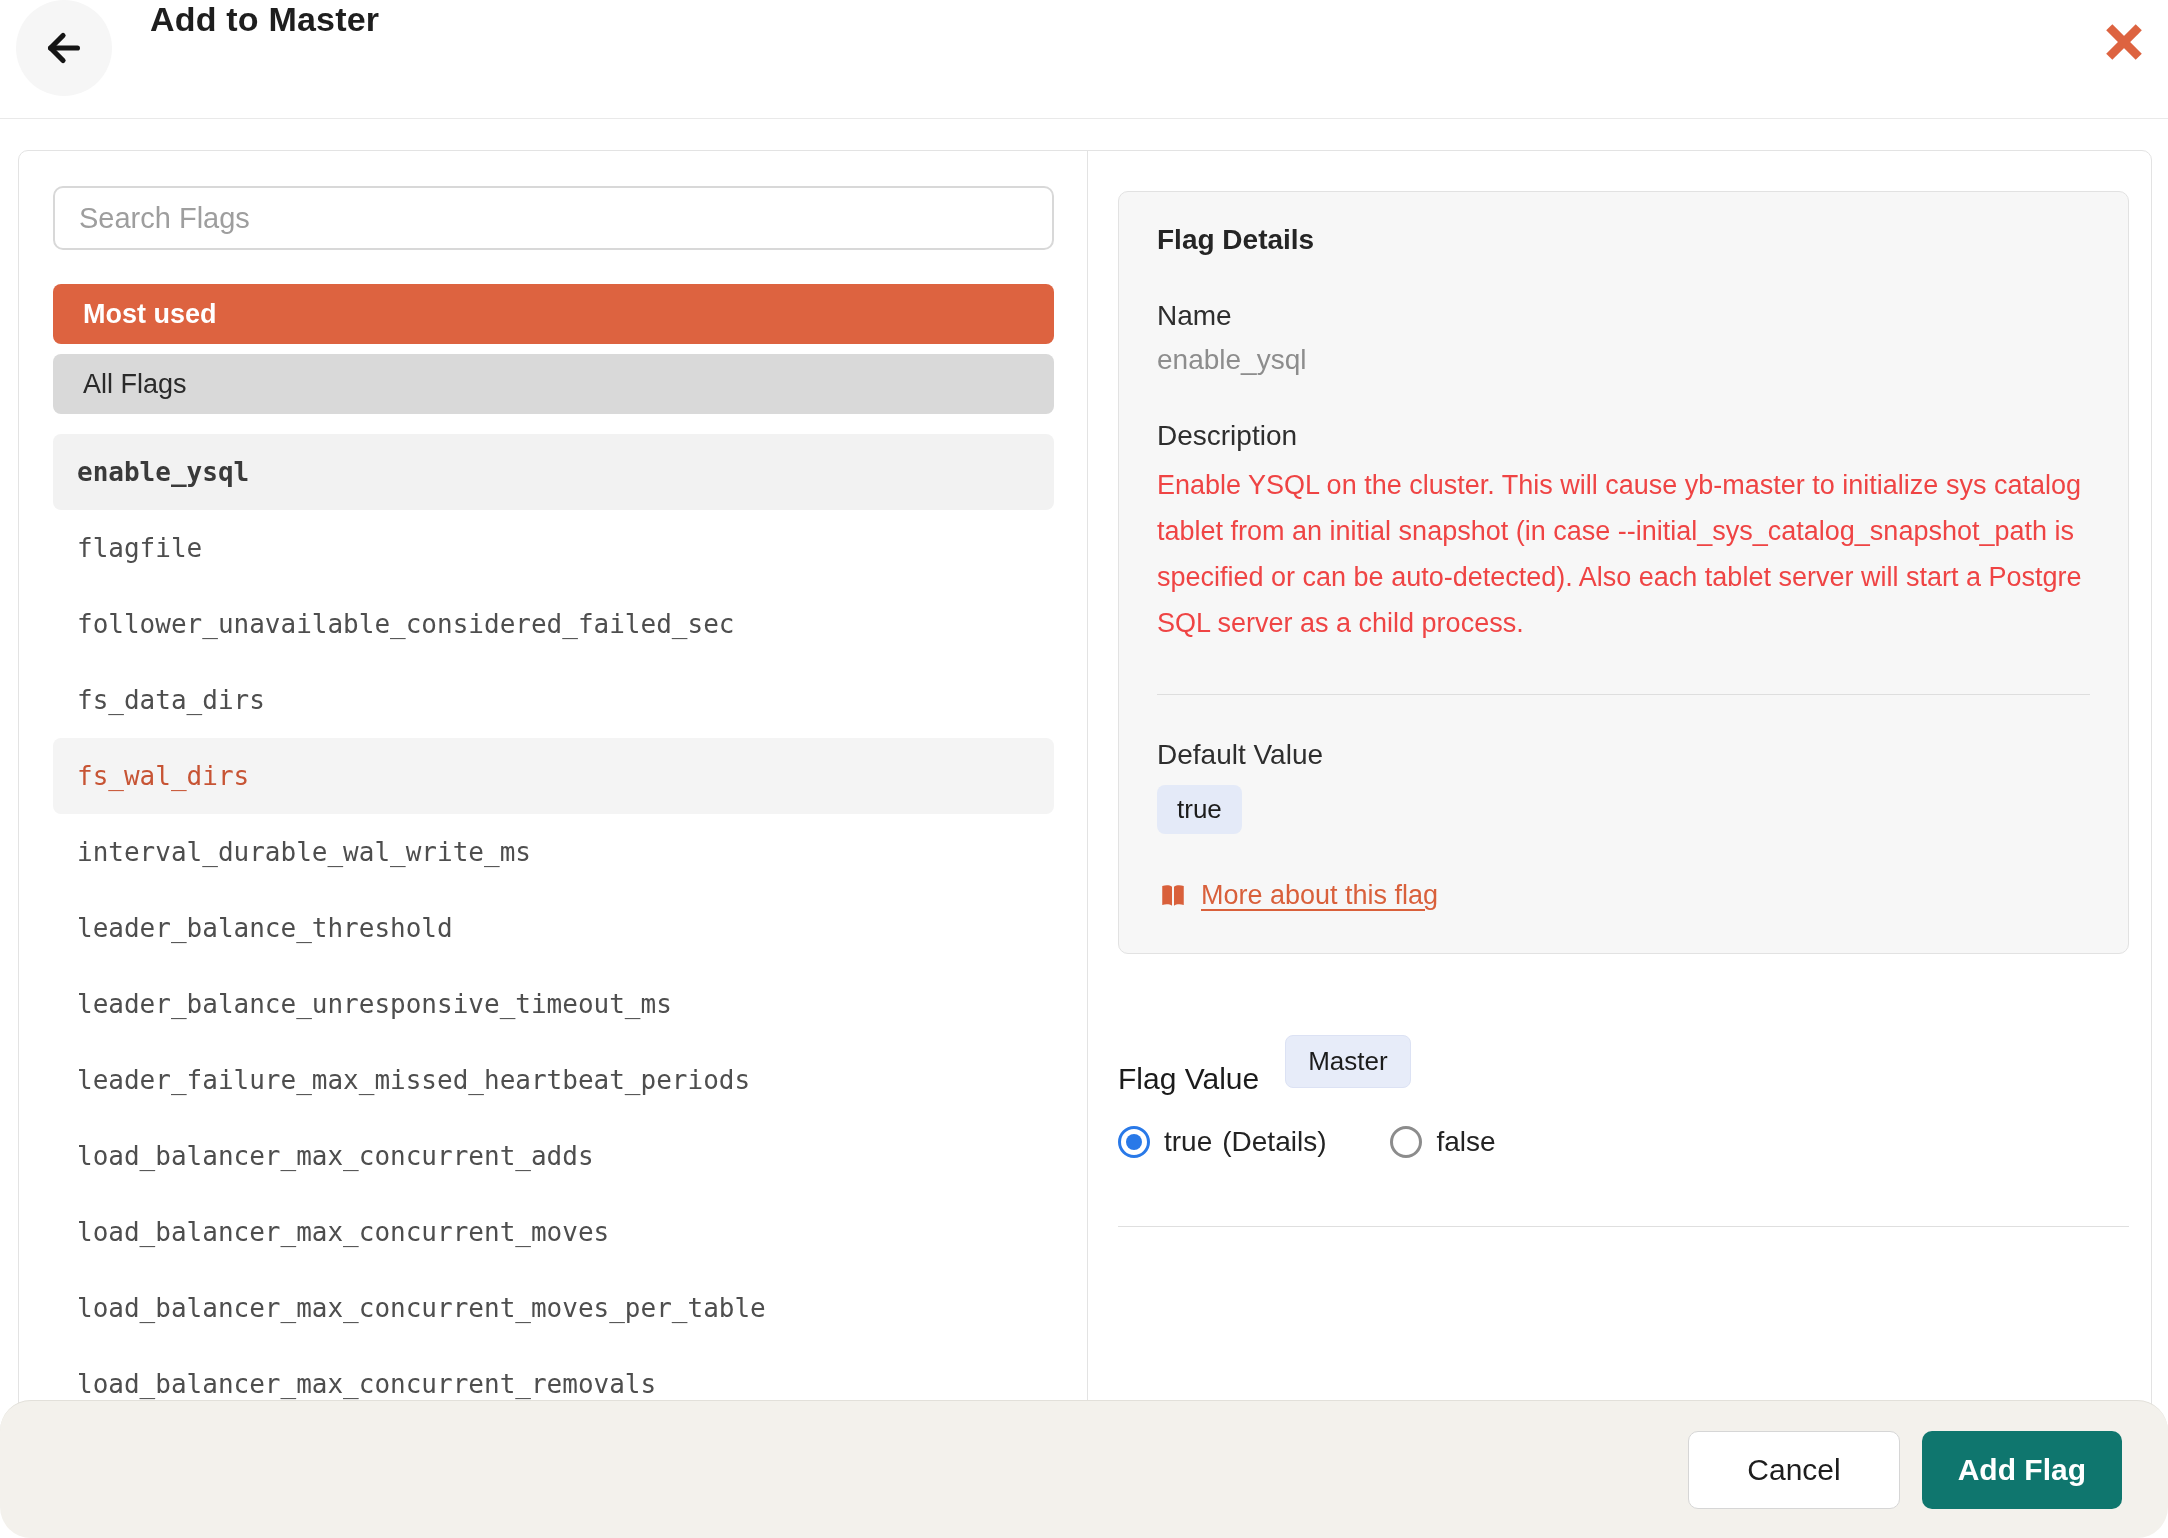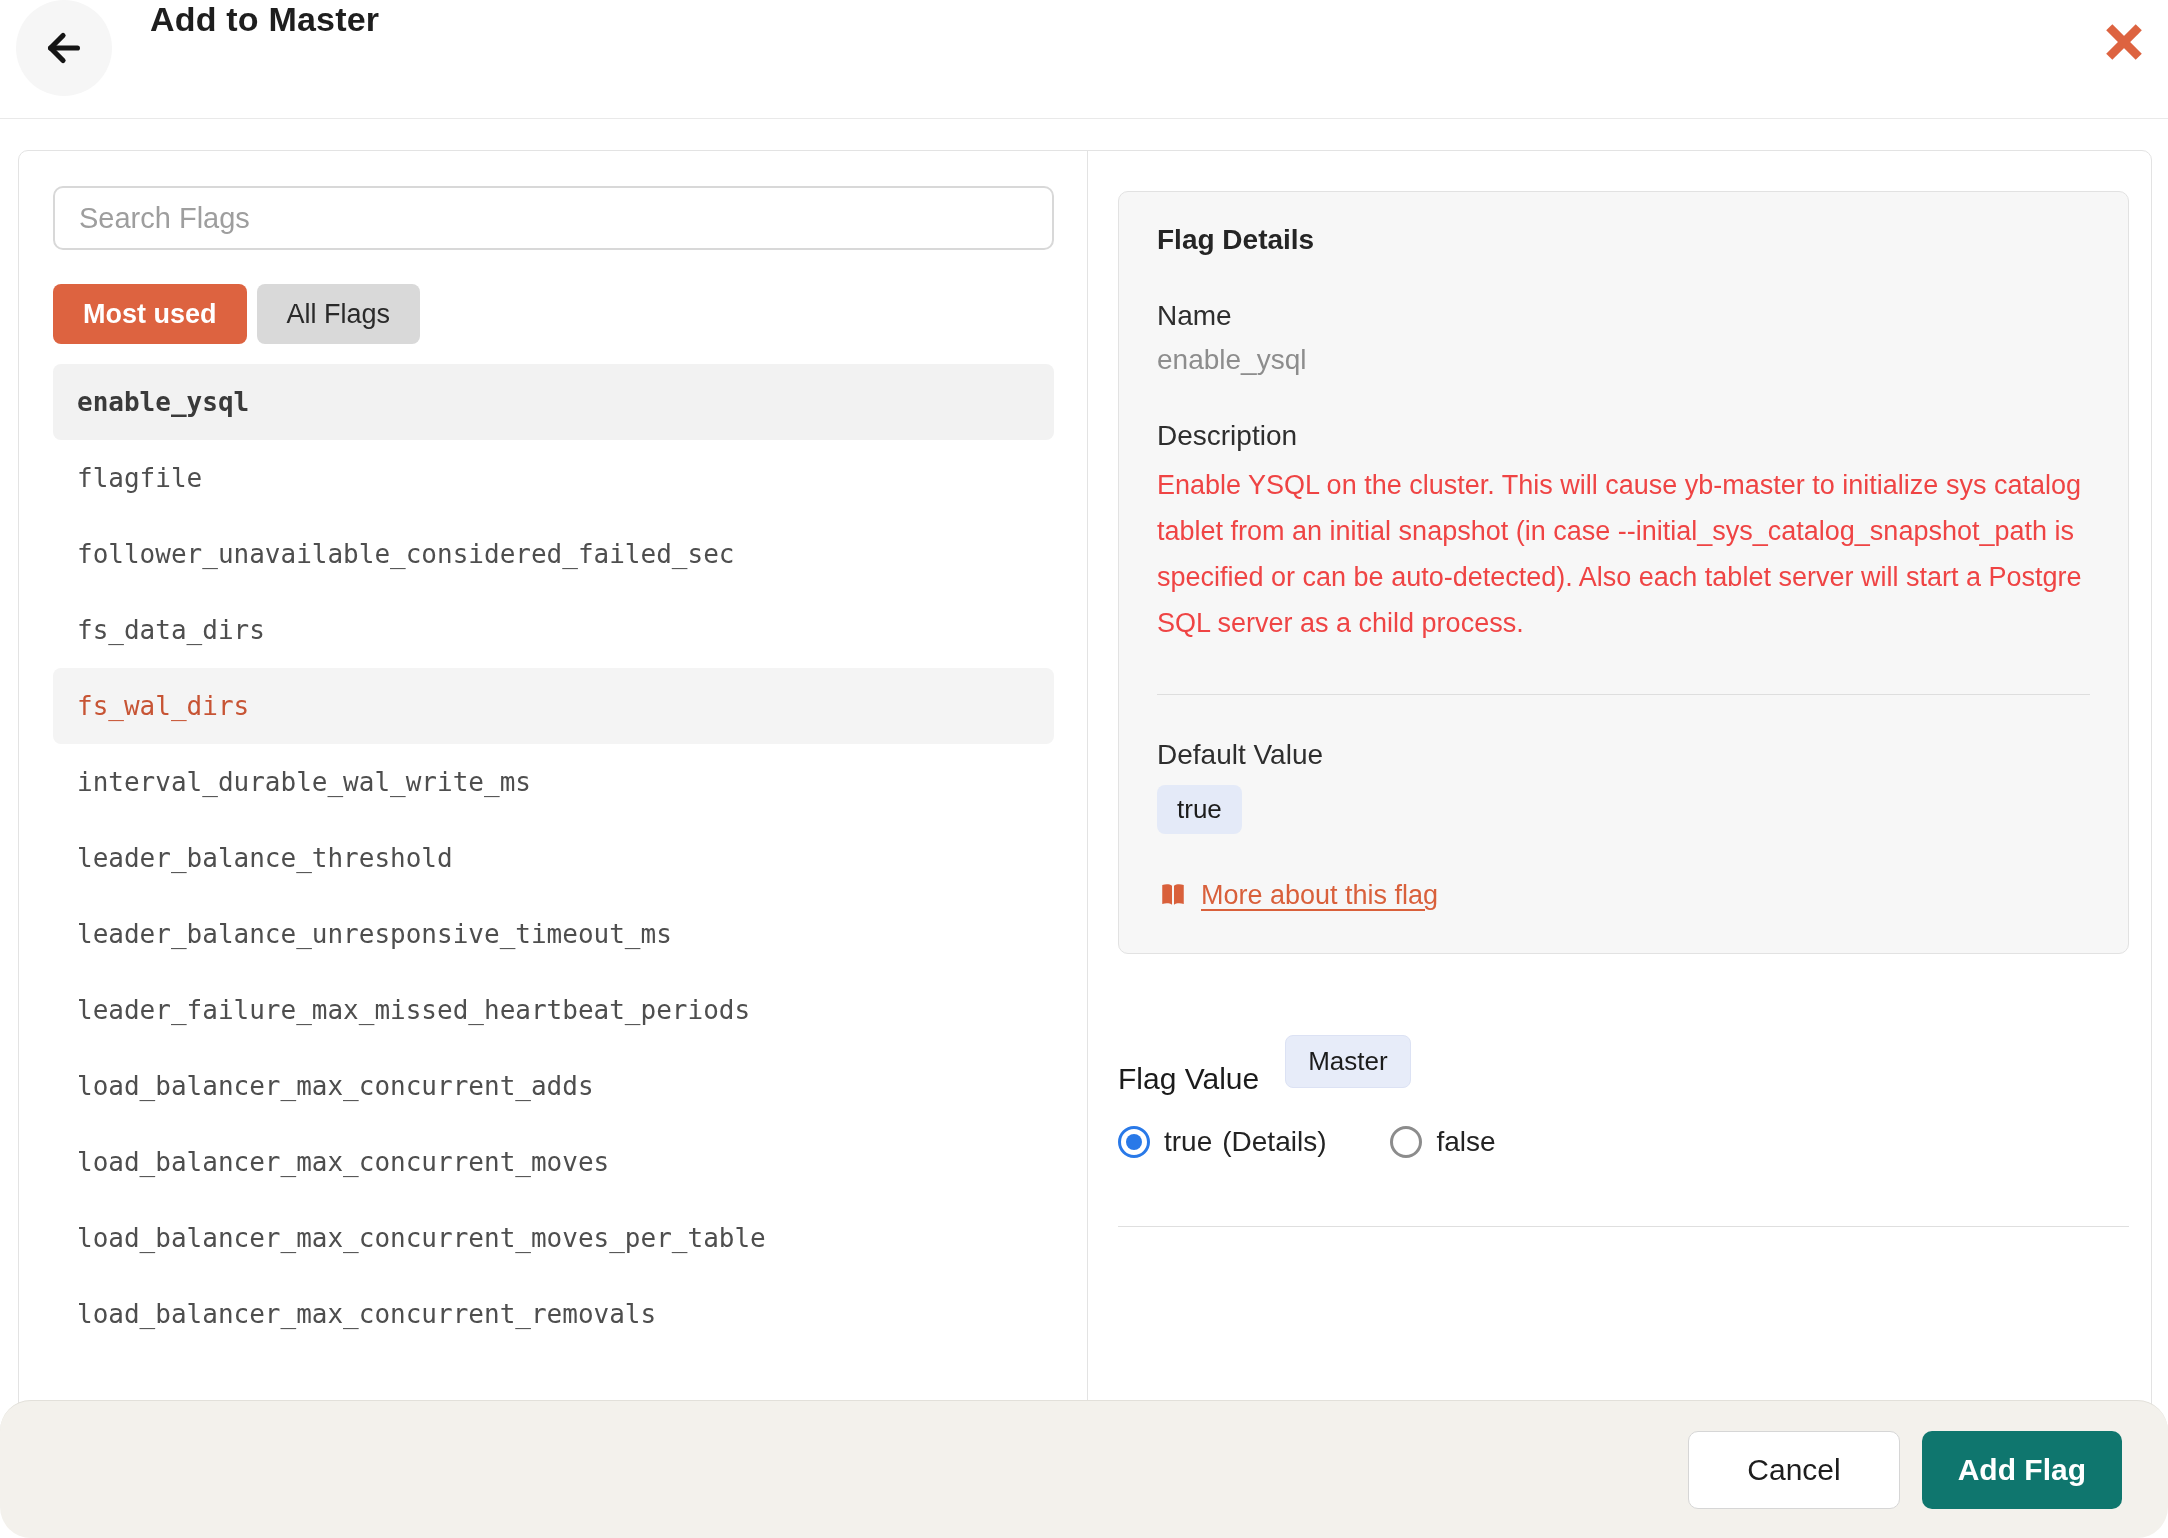--- a/index.html
+++ b/index.html
@@ -18,21 +18,21 @@
     display:flex;align-items:center;justify-content:center;cursor:pointer;}
   
   .body-card{position:absolute;top:150px;left:18px;width:2134px;height:1298px;
     border:1px solid #E3E3E3;border-radius:10px;display:flex;background:#fff;box-sizing:border-box;}
   .left-col{width:1069px;flex:0 0 auto;border-right:1px solid #E3E3E3;
     padding:35px 33px 0 34px;box-sizing:border-box;}
   .search-input{width:100%;height:64px;border:2px solid #D8D8D8;border-radius:10px;
     font-size:29px;padding:0 24px;color:#333;box-sizing:border-box;outline:none;
     font-family:"Liberation Sans",sans-serif;}
   .search-input::placeholder{color:#9E9E9E;}
-  .tabs{margin-top:34px;display:flex;gap:10px;}
+  .tabs{margin-top:34px;display:flex;gap:10px;flex-direction:column;}
   .tab{height:60px;border-radius:8px;font-size:27px;display:flex;align-items:center;
     padding:0 30px;border:none;cursor:pointer;font-family:"Liberation Sans",sans-serif;}
   .tab.active{background:#DD6340;color:#fff;font-weight:700;}
   .tab.inactive{background:#D9D9D9;color:#2A2A2A;}
   .flag-list{margin-top:20px;}
   .flag-row{height:76px;display:flex;align-items:center;padding:0 24px;
     font-family:"DejaVu Sans Mono",monospace;font-size:26px;color:#4E4E4E;
     border-radius:8px;cursor:pointer;white-space:nowrap;}
   .flag-row.selected{background:#F2F2F2;font-weight:700;color:#3A3A3A;}
   .flag-row.hovered{background:#F4F4F4;color:#C75434;}
@@ -40,21 +40,21 @@
   .right-col{flex:1;padding-left:30px;box-sizing:border-box;}
   .details-card{margin-top:40px;margin-right:22px;background:#F7F7F7;
     border:1px solid #E2E2E2;border-radius:10px;padding:32px 38px 42px;box-sizing:border-box;}
   .dc-title{font-size:28px;font-weight:700;color:#252525;}
   .dc-label{margin-top:44px;font-size:28px;color:#2E2E2E;}
   .dc-value{margin-top:12px;font-size:28px;color:#8D8D8D;}
   .dc-desc{margin-top:10px;font-size:27px;line-height:46px;color:#ef4444;word-break:break-all;}
   .dc-divider{margin-top:48px;border-top:1px solid #DEDEDE;height:0;}
   .badge-true{display:inline-block;margin-top:14px;background:#E4EAF8;border-radius:8px;
     padding:9px 20px;font-size:26px;color:#1C1C1C;}
-  .more-link{margin-top:46px;display:flex;align-items:flex-start;gap:12px;cursor:pointer;width:max-content;}
+  .more-link{margin-top:46px;display:flex;align-items:flex-end;gap:12px;cursor:pointer;width:max-content;}
   .more-link .lnk{color:#D9603B;font-size:27px;text-decoration:underline;text-underline-offset:5px;}
   .flag-value-row{margin-top:72px;display:flex;align-items:center;gap:26px;}
   .fv-label{font-size:30px;color:#1B1B1B;margin-top:36px;}
   .badge-master{background:#E7ECF9;border:1px solid #DCE2F4;border-radius:8px;
     padding:10px 22px;font-size:26px;color:#1C1C1C;}
   .radio-row{margin-top:30px;display:flex;align-items:center;gap:64px;}
   .radio-opt{display:flex;align-items:center;gap:14px;font-size:28px;color:#232323;cursor:pointer;}
   .radio-circle{width:26px;height:26px;border-radius:50%;flex:0 0 auto;
     display:flex;align-items:center;justify-content:center;}
   .radio-circle.on{border:3px solid #2979E8;}

